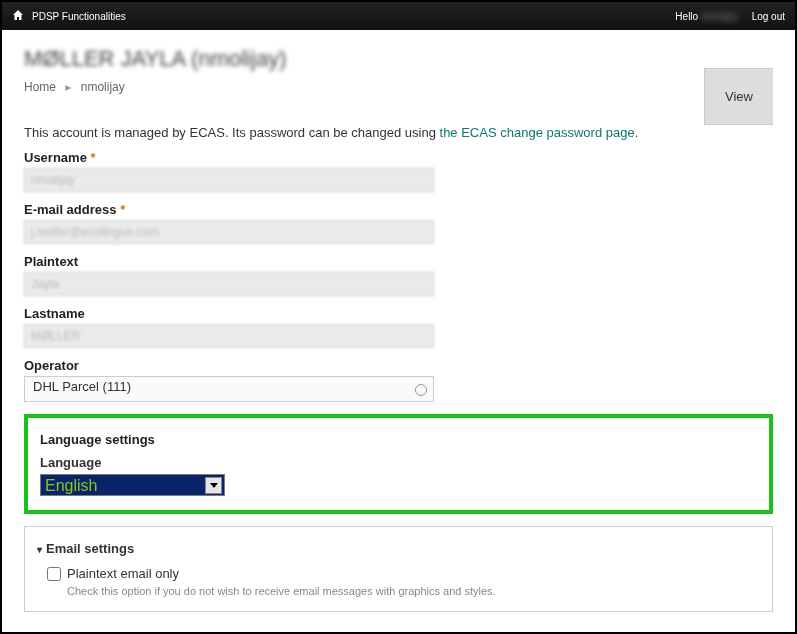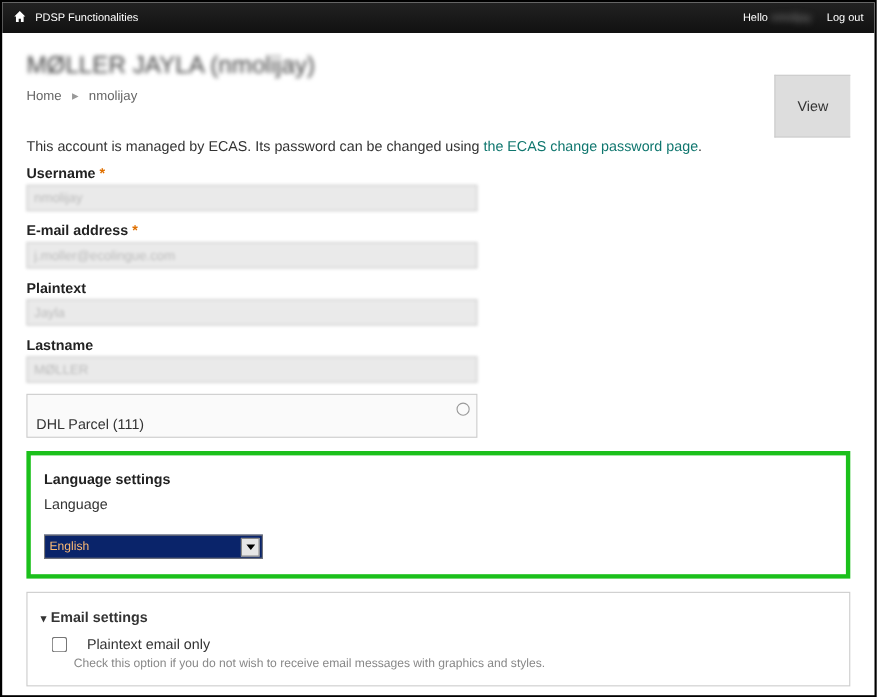--- a/index.html
+++ b/index.html
@@ -17,33 +17,33 @@
 .tab{padding:20px 20px;border:1px solid #ccc;background:#ddd;font-size:13px;cursor:pointer}
 .tab.active{background:#fff;border-bottom-color:#fff}
 .tab:first-child{border-right:none}
 .intro{clear:both;margin:24px 0 10px;font-size:13px}
 .intro a{color:#0f766e;text-decoration:none}
 .field{margin-bottom:10px}
 .field label{display:block;font-weight:700;font-size:13px;margin-bottom:3px;color:#222}
 .req{color:#e07000}
 .txt{width:410px;height:24px;border:1px solid #ccc;background:#eaeaea;padding:2px 6px;font-size:12px;color:#999}
 .txt.blurv{color:#bbb;filter:blur(1.5px)}
-.op{width:410px;height:26px;border:1px solid #ccc;background:#fafafa;padding:19px 8px;position:relative}
+.op{width:410px;height:26px;border:1px solid #ccc;background:#fafafa;padding:2px 8px;position:relative}
 .op::after{content:"";position:absolute;right:6px;top:7px;width:10px;height:10px;border:1px solid #999;border-radius:50%}
 .panel{border:1px solid #ccc;padding:14px 12px;margin:12px 0}
 .panel legend,.panel-title{font-weight:600;font-size:13px;margin-bottom:8px;color:#222}
 .highlight{border:4px solid #1bc01b;position:relative;padding:14px 12px;margin:12px 0}
-.sel{width:199px;height:22px;background:#0a246a;color:#fdba74;border:1px solid #7a7a7a;font-size:11px;padding:0 4px;appearance:none;position:relative}
+.sel{width:185px;height:22px;background:#0a246a;color:#84cc16;border:1px solid #7a7a7a;font-size:16px;padding:0 4px;appearance:none;position:relative}
 .selwrap{position:relative;display:inline-block}
 .selwrap::after{content:"";position:absolute;right:3px;top:3px;width:15px;height:15px;background:#e6e6e6;border:1px solid #888;pointer-events:none}
 .selwrap::before{content:"";position:absolute;right:7px;top:9px;width:0;height:0;border-left:4px solid transparent;border-right:4px solid transparent;border-top:5px solid #000;z-index:2;pointer-events:none}
 .help{font-size:11px;color:#888;margin-top:6px}
 .email-title{font-weight:700;font-size:13px;margin-bottom:10px}
 .email-title::before{content:"▾";font-size:10px;margin-right:4px}
-.chk{display:flex;align-items:center;gap:18px;margin-left:10px;margin-bottom:4px}
+.chk{display:flex;align-items:center;gap:6px;margin-left:10px;margin-bottom:4px}
 .chk input{width:14px;height:14px}
 .chkhelp{font-size:11px;color:#888;margin-left:30px}
 </style>
 </head>
 <body>
 
 <div class="topbar">
   <span class="home">
     <svg width="12" height="12" viewBox="0 0 12 12">
         <path d="M6 1L1 6h1.5v5h2.5V8h2v3h2.5V6H11z" fill="#fff"></path>
@@ -81,26 +81,27 @@
   </div>
   <div class="field">
     <label>Plaintext</label>
     <input class="txt blurv" readonly="" value="Jayla" style="">
   </div>
   <div class="field">
     <label>Lastname</label>
     <input class="txt blurv" readonly="" value="MØLLER" style="">
   </div>
   <div class="field">
+    <label>Operator</label>
     <div class="op">DHL Parcel (111)</div>
   </div>
 
   <div class="highlight">
     <div class="panel-title">Language settings</div>
-    <label style="font-weight:400;display:block;margin-bottom:20px">Language</label>
+    <label style="font-weight:700;display:block;margin-bottom:4px">Language</label>
     <span class="selwrap">
       <select class="sel">
         <option>English</option>
       </select>
     </span>
   </div>
 
   <div class="panel">
     <div class="email-title">Email settings</div>
     <div class="chk">

